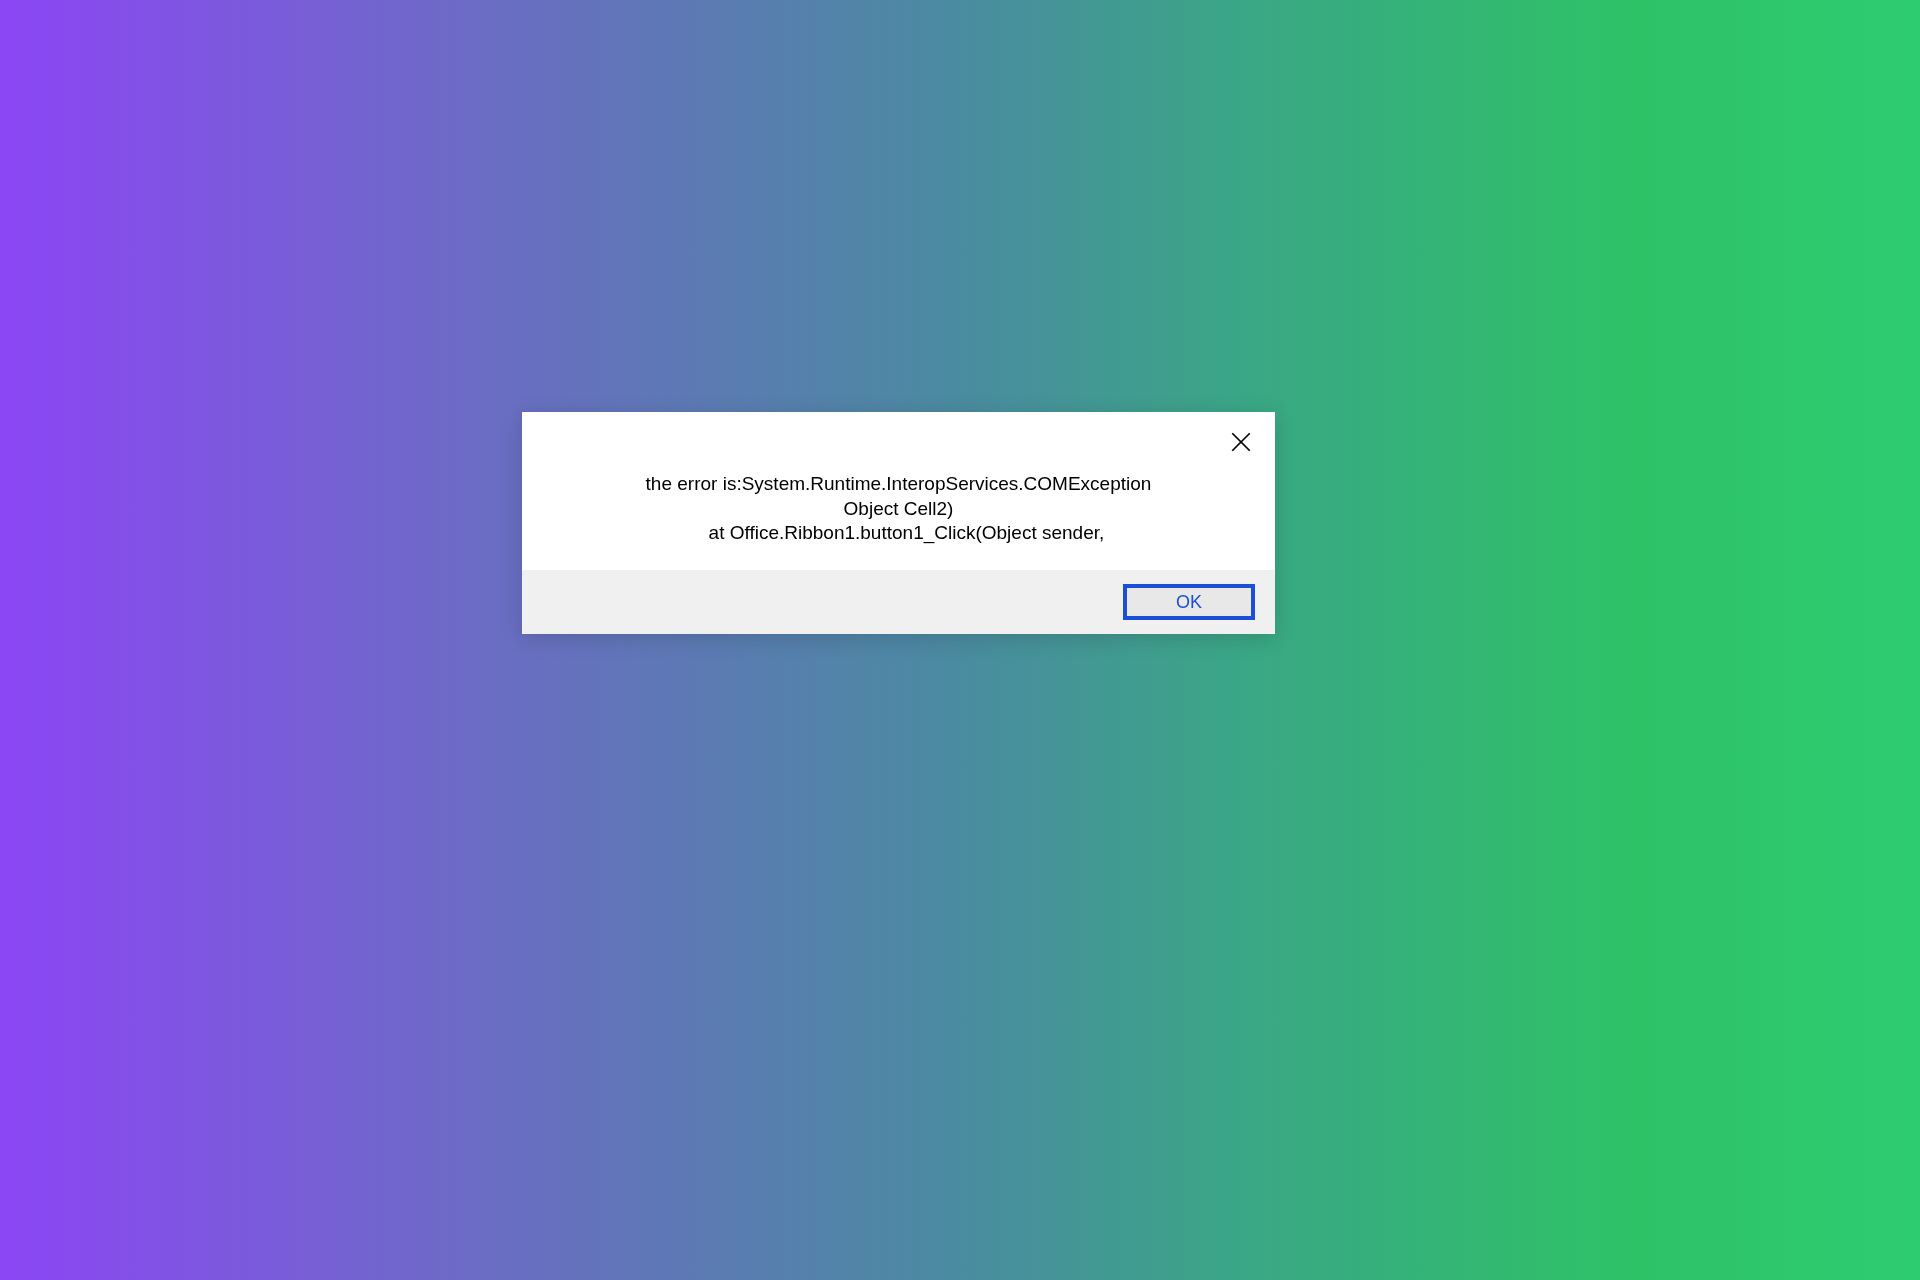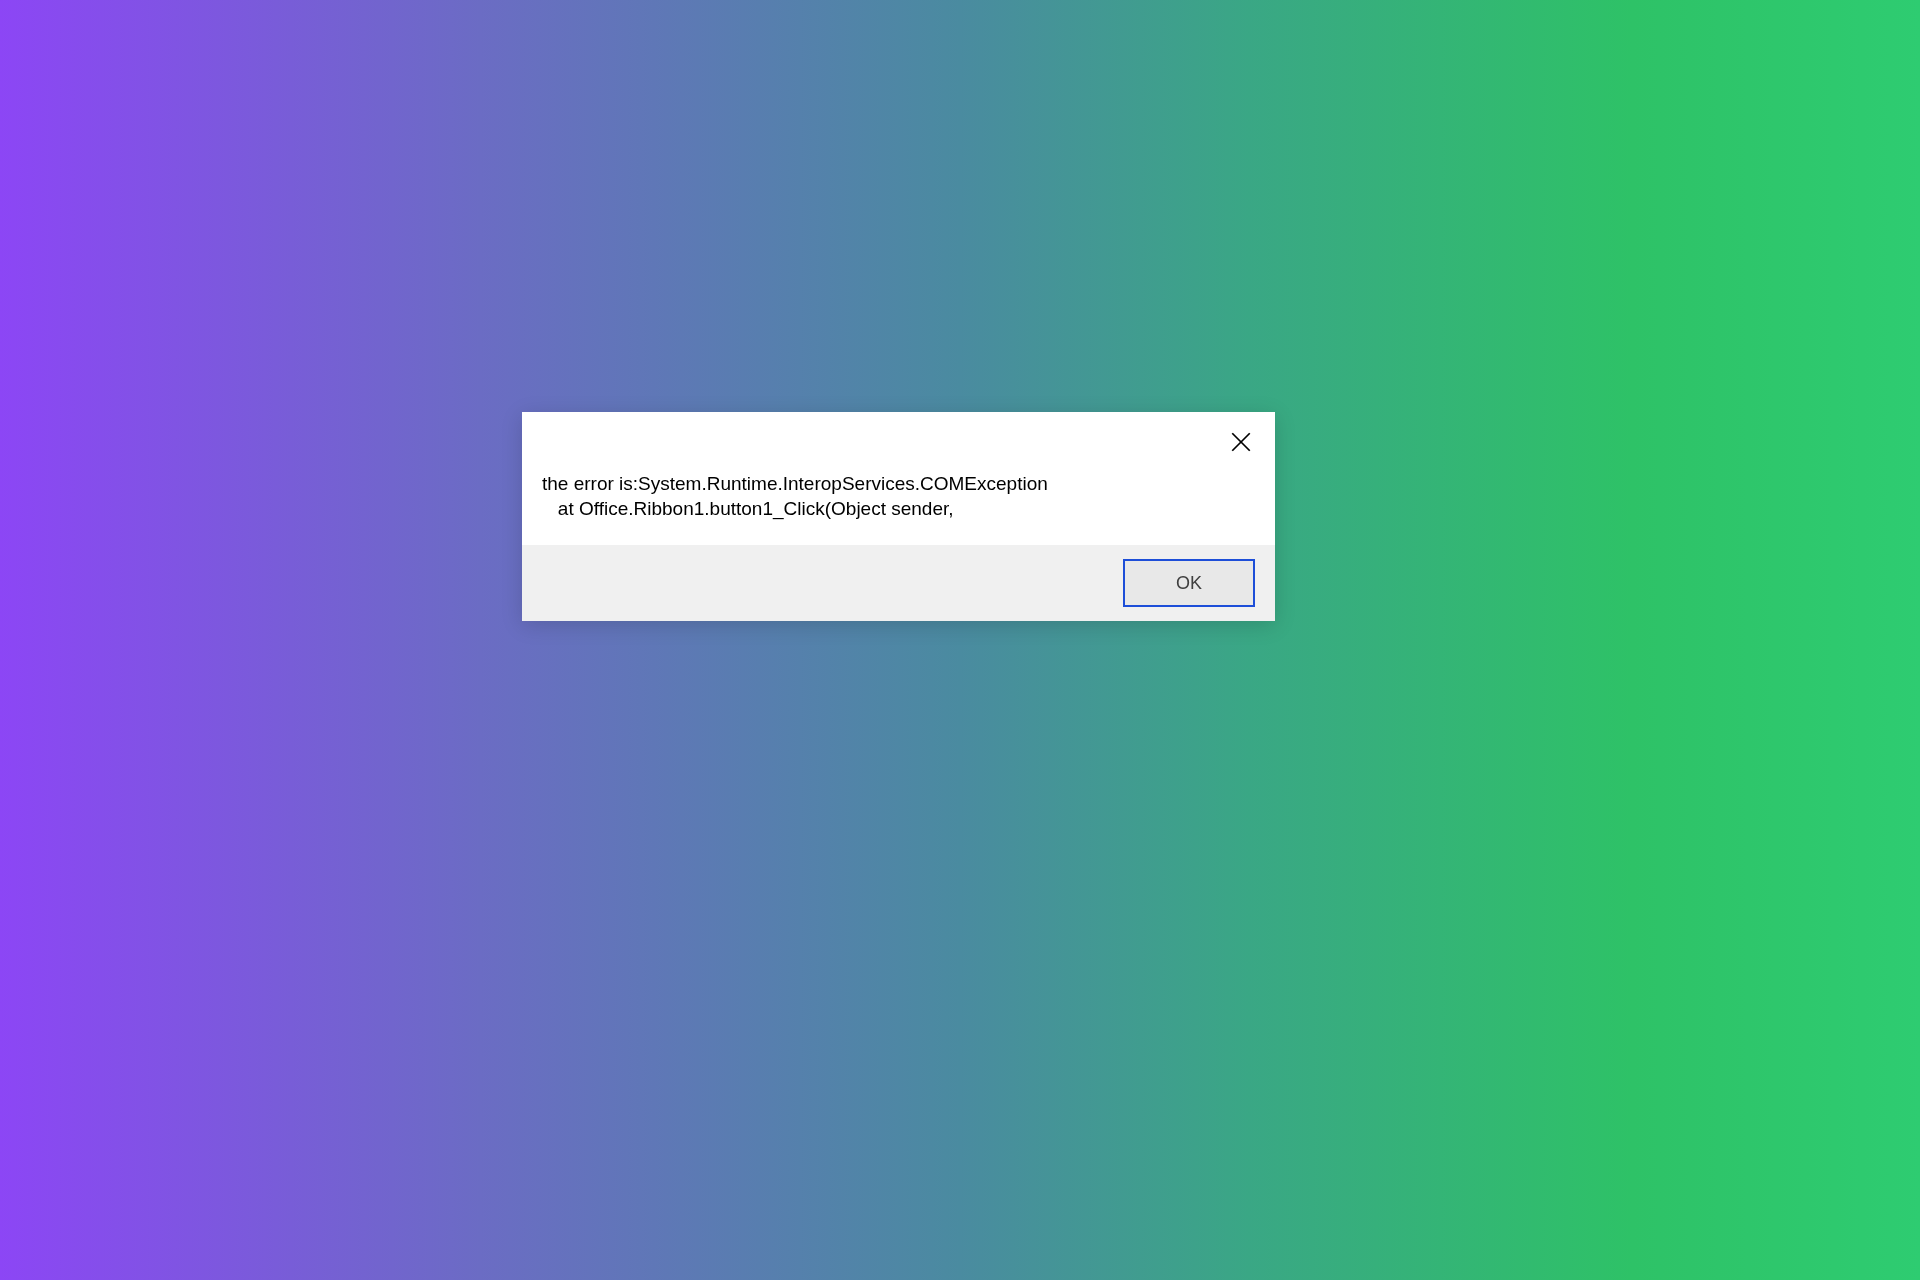--- a/index.html
+++ b/index.html
@@ -44,53 +44,55 @@
     }
     .close-btn svg {
       width: 20px;
       height: 20px;
     }
     .content {
       padding: 0 20px 24px 20px;
       font-size: 19px;
       line-height: 1.3;
       color: #000000;
+      text-align: center;
     }
     .content .line {
       white-space: pre-wrap;
     }
     .button-area {
       background: #f0f0f0;
       padding: 14px 20px;
       display: flex;
       justify-content: flex-end;
     }
     .ok-button {
       width: 132px;
-      height: 48px;
+      height: 36px;
       background: #e8e8e8;
-      border: 2px solid #1d4ed8;
+      border: 4px solid #1d4ed8;
       font-size: 18px;
       font-family: inherit;
       cursor: pointer;
-      color: #404040;
+      color: #1d4ed8;
     }
   </style>
 </head>
 <body>
 
 <div class="dialog">
   <div class="titlebar">
     <button class="close-btn">
       <svg viewBox="0 0 16 16">
         <line x1="1" y1="1" x2="15" y2="15" stroke="#000" stroke-width="1.4"></line>
         <line x1="15" y1="1" x2="1" y2="15" stroke="#000" stroke-width="1.4"></line>
       </svg>
     </button>
   </div>
   <div class="content">
     <div class="line">the error is:System.Runtime.InteropServices.COMException</div>
+    <div class="line">Object Cell2)</div>
     <div class="line">   at Office.Ribbon1.button1_Click(Object sender,</div>
   </div>
   <div class="button-area">
     <button class="ok-button">OK</button>
   </div>
 </div>
 
 </body></html>

